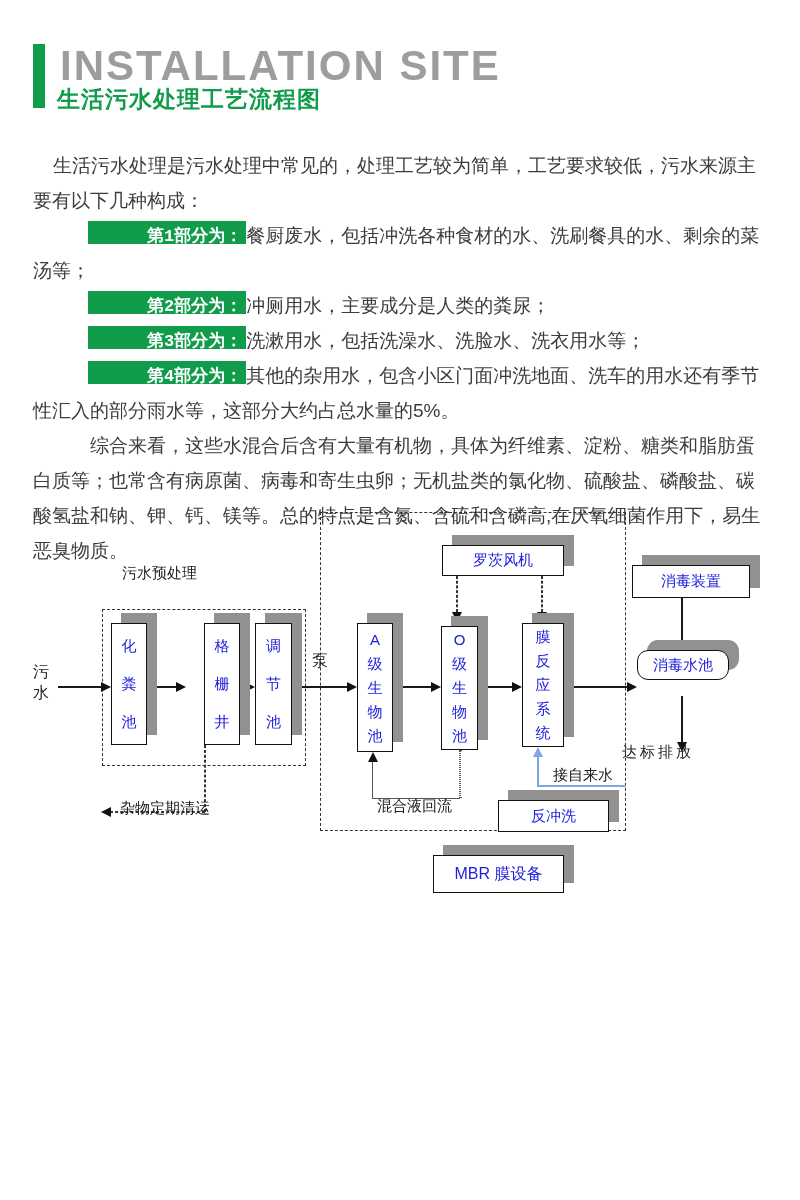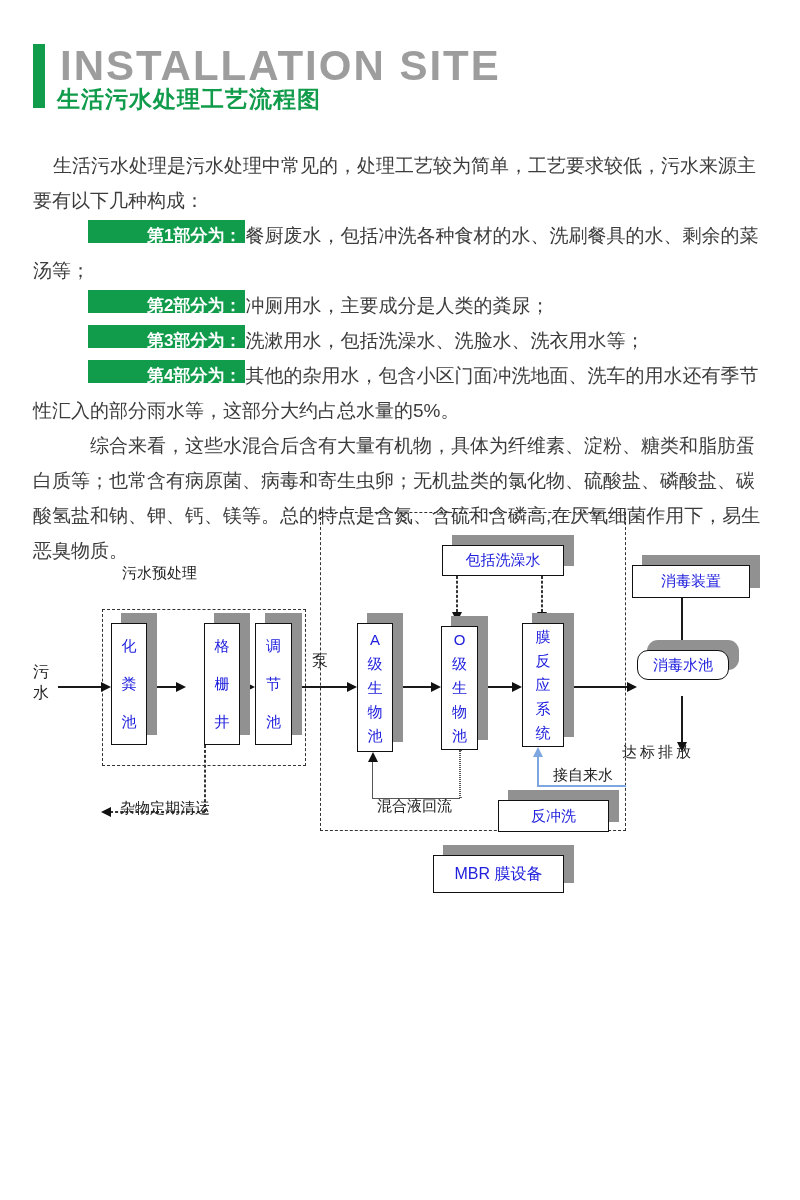--- a/index.html
+++ b/index.html
@@ -19,21 +19,21 @@
     position:absolute; left:57px; top:84px; font-size:23px; font-weight:bold;
     color:#119c4c; letter-spacing:1px;
   }
   
   .article { position:absolute; left:33px; top:148px; width:736px; font-size:19px; line-height:35px; }
   .p-intro { text-indent:20px; }
   .p-item  { text-indent:55px; }
   .p-summary { text-indent:57px; }
   .part-label {
     display:inline-block; background:#119c4c; color:#ffffff; font-size:17px;
-    line-height:23px; height:23px; padding:4px 4px; font-weight:bold; vertical-align:1px;
+    line-height:23px; height:23px; padding:4px 4px; font-weight:bold; vertical-align:1px;font-family:Liberation Mono, monospace;
   }
   
   .diagram { position:absolute; left:0; top:500px; width:653px; height:420px; font-size:15px; color:#222; }
   .dashed-rect { position:absolute; border:1px dashed #333; z-index:1; }
   .dia-label { position:absolute; z-index:3; color:#222; white-space:nowrap; }
   .node {
     position:absolute; background:#fff; border:1.5px solid #111;
     box-shadow:10px -10px 0 0 #919191; z-index:4;
     display:flex; align-items:center; justify-content:center;
     color:#2020dd;
@@ -95,21 +95,21 @@
         <span class="vtxt">A级生物池</span>
       </div>
     <div class="node lh24" style="left:441px; top:126px; width:37px; height:124px;">
         <span class="vtxt">O级生物池</span>
       </div>
     <div class="node lh24" style="left:522px; top:123px; width:42px; height:124px;">
         <span class="vtxt">膜反应系统</span>
       </div>
 
     <div class="node" style="left:442px; top:45px; width:122px; height:31px;">
-        <span>包括洗澡水</span>
+        <span>罗茨风机</span>
       </div>
     <div class="node" style="left:632px; top:65px; width:118px; height:33px;">
         <span>消毒装置</span>
       </div>
     <div class="node" style="left:637px; top:150px; width:92px; height:30px;border-radius:11px;">
         <span>消毒水池</span>
       </div>
     <div class="node" style="left:498px; top:300px; width:111px; height:32px;">
         <span>反冲洗</span>
       </div>

